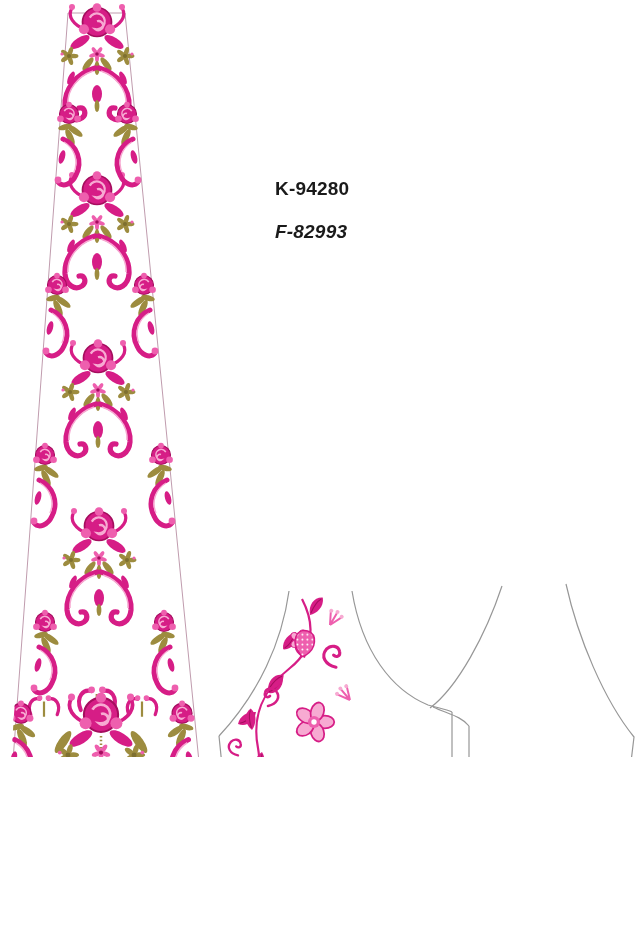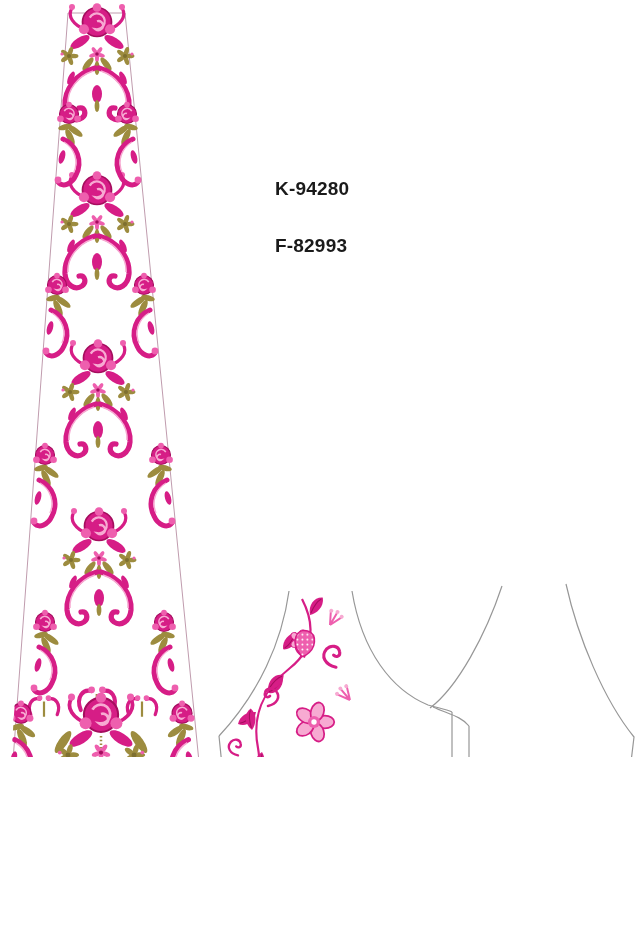--- a/index.html
+++ b/index.html
@@ -12,21 +12,21 @@
   }
   .code{
     position:absolute;
     font-weight:bold;
     font-size:19px;
     letter-spacing:0.2px;
     color:var(--text,#1a1a1a);
     white-space:nowrap;
   }
   .code-k{left:275px;top:178px;}
-  .code-f{left:275px;top:235px;}
+  .code-f{left:275px;top:221px;font-style:italic;}
   svg{position:absolute;left:0;top:0;}
   
   .f-deep{fill:var(--pink_deep,#d61d86)} .f-dark{fill:var(--pink_dark,#a50d5e)}
   .f-mid{fill:var(--pink_mid,#ee5fae)}  .f-light{fill:var(--pink_light,#f7aad2)}.f-gold{fill:var(--gold,#9d8c3f)}
   .f-goldd{fill:var(--gold_dark,#7e7030)} .f-white{fill:#ffffff}
   .s-deep{stroke:var(--pink_deep,#d61d86)} .s-dark{stroke:var(--pink_dark,#a50d5e)}
   .s-mid{stroke:var(--pink_mid,#ee5fae)}  .s-light{stroke:var(--pink_light,#f7aad2)}
   .s-gold{stroke:var(--gold,#9d8c3f)}     .s-gray{stroke:var(--outline_gray,#979797)}
   .s-panel{stroke:var(--panel_outline,#c09cae)} .s-dot{stroke:var(--hem_line,#ef8fc0)}
   .n{fill:none}

